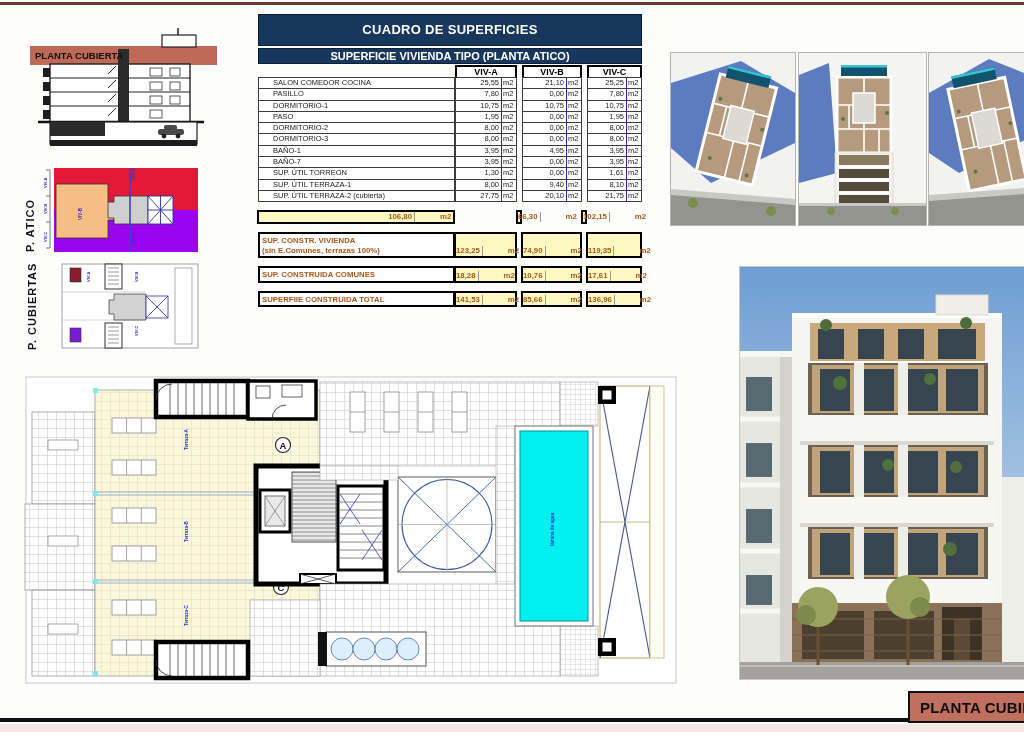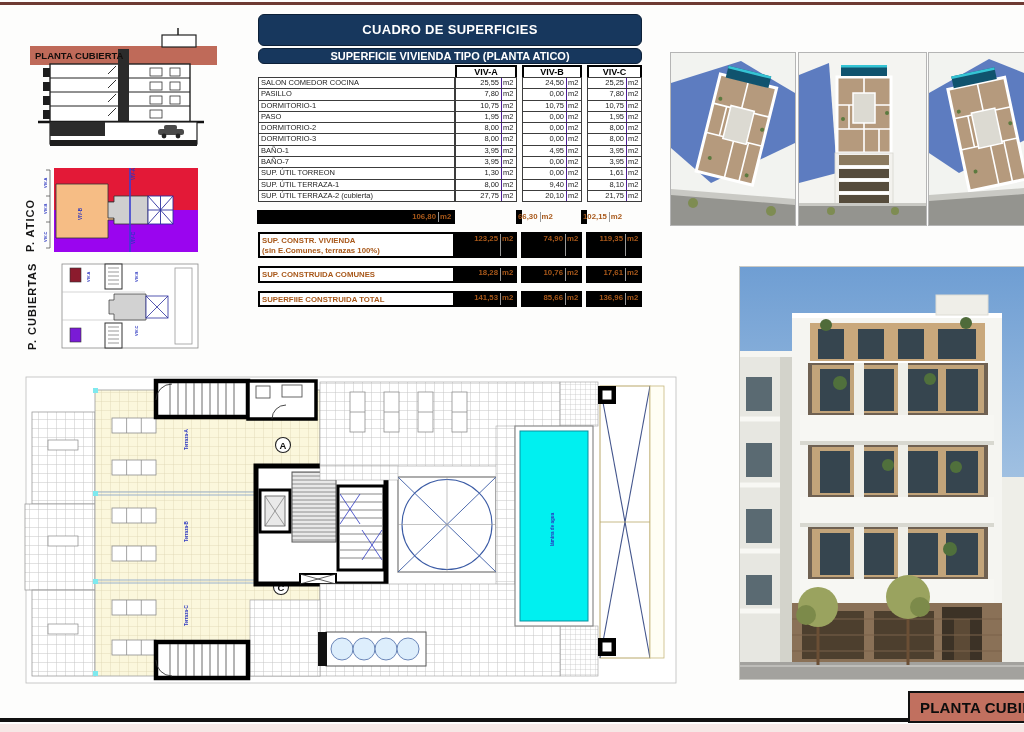--- a/index.html
+++ b/index.html
@@ -21,40 +21,40 @@
     left:908px;top:691px;width:150px;height:28px;
     background:var(--title-bg,#c1705f);
     border:2px solid #111;
     display:flex;align-items:center;justify-content:flex-start;
     padding-left:10px;
     font-weight:700;font-size:15px;color:#0d0d0d;letter-spacing:.2px;
   }
 
   
   #surface-table{left:258px;top:14px;width:384px;}
-  .tband{background:var(--navy,#17375d);color:#fff;text-align:center;font-weight:700;border-radius:6px;}
+  .tband{background:var(--navy,#17375d);color:#fff;text-align:center;font-weight:700;}
   #tband1{height:30px;line-height:30px;font-size:13px;letter-spacing:.3px;border:1px solid #0c2038;}
   #tband2{height:14px;line-height:14px;font-size:11px;margin-top:2px;border:1px solid #0c2038;}
   .t-grid{display:grid;grid-template-columns:197px 62px 5px 60px 5px 55px;}
   .th-row{height:13px;margin-top:1px;}
   .th-cell{border:2px solid #000;font-weight:700;font-size:9px;text-align:center;line-height:10px;background:#fff;}
   .t-row{height:11.3px;}
   .t-cell{border:1px solid #3c3c3c;margin-top:-1px;font-size:7.5px;line-height:10px;background:#fff;color:#222;}
-  .t-label{padding-left:2px;white-space:nowrap;overflow:hidden;}
+  .t-label{padding-left:14px;white-space:nowrap;overflow:hidden;}
   .t-val{display:flex;}
   .t-val .vv{flex:1;text-align:right;padding-right:2px;border-right:1px solid #4c1d95;}
   .t-val .vu{width:13px;padding-left:1px;}
   .tot-block{margin-top:8px;}
   .tot-grid{display:grid;grid-template-columns:197px 62px 5px 60px 5px 55px;}
   .tot-label{border:2px solid #000;background:#fff;color:var(--accent,#a8581a);
              font-weight:700;font-size:7.8px;line-height:9.5px;padding:2px 0 1px 2px;}
   .tot-label .sub{font-weight:700;}
   .tot-label .sub:empty{display:none;}
-  .tot-val{border:2px solid #000;margin-left:-1px;background:#000000;color:var(--accent,#a8581a);
-           font-weight:700;font-size:7.8px;display:flex;}
+  .tot-val{border:2px solid #000;margin-left:-1px;background:#fef9c3;color:var(--accent,#a8581a);
+           font-weight:700;font-size:7.8px;display:flex;align-items:flex-end;gap:24px;}
   .tot-val .vv{flex:1;text-align:right;padding-right:2px;border-right:1px solid #9a9a9a;padding-bottom:1px;}
   .tot-val .vu{width:13px;padding-left:1px;padding-bottom:1px;}
 
   
   .vlabel{
     color:#161616;font-weight:700;font-size:11px;letter-spacing:1px;
     writing-mode:vertical-rl;transform:rotate(180deg);
     white-space:nowrap;
   }
   #atico-label{left:24px;top:168px;height:84px;}
@@ -197,21 +197,21 @@
   <div>
 
   <div class="t-grid t-row">
       <div class="t-cell t-label">SALON COMEDOR COCINA</div>
       <div class="t-cell t-val">
         <span class="vv">25,55</span>
           <span class="vu">m2</span>
       </div>
       <div></div>
       <div class="t-cell t-val">
-        <span class="vv">24,50</span>
+        <span class="vv">21,10</span>
           <span class="vu">m2</span>
       </div>
       <div></div>
       <div class="t-cell t-val">
         <span class="vv">25,25</span>
           <span class="vu">m2</span>
       </div>
     </div>
       <div class="t-grid t-row">
       <div class="t-cell t-label">PASILLO</div>

